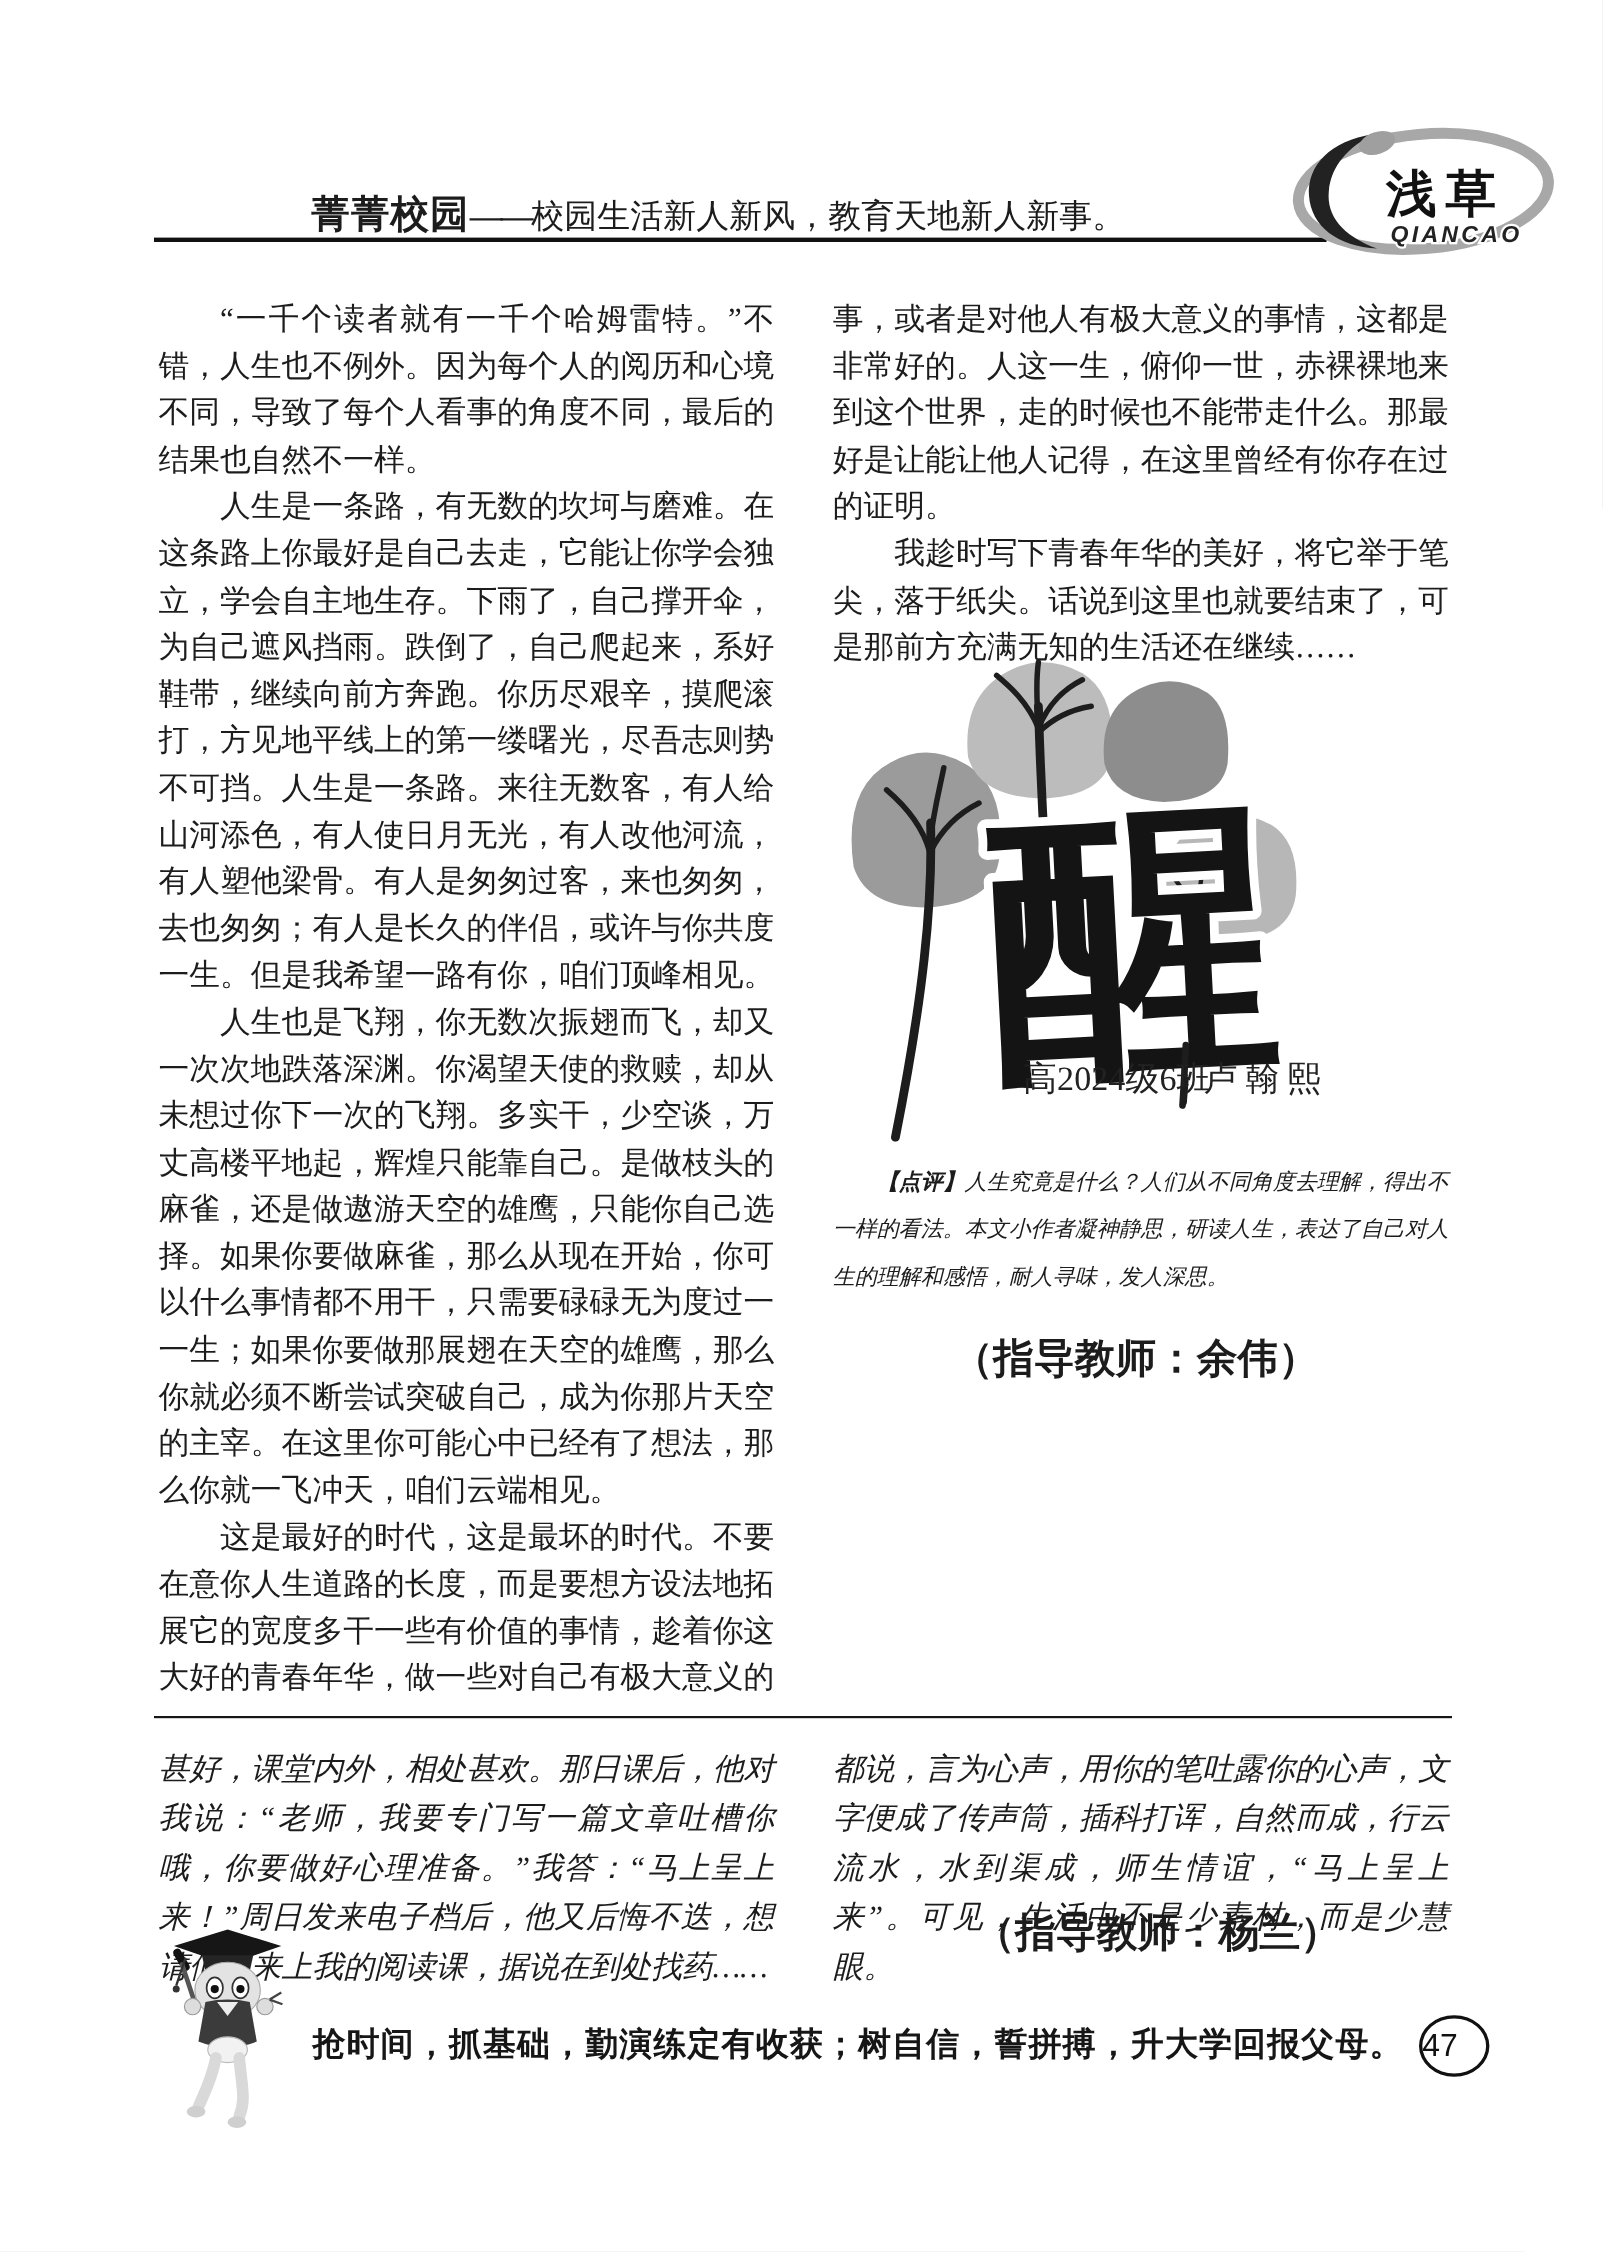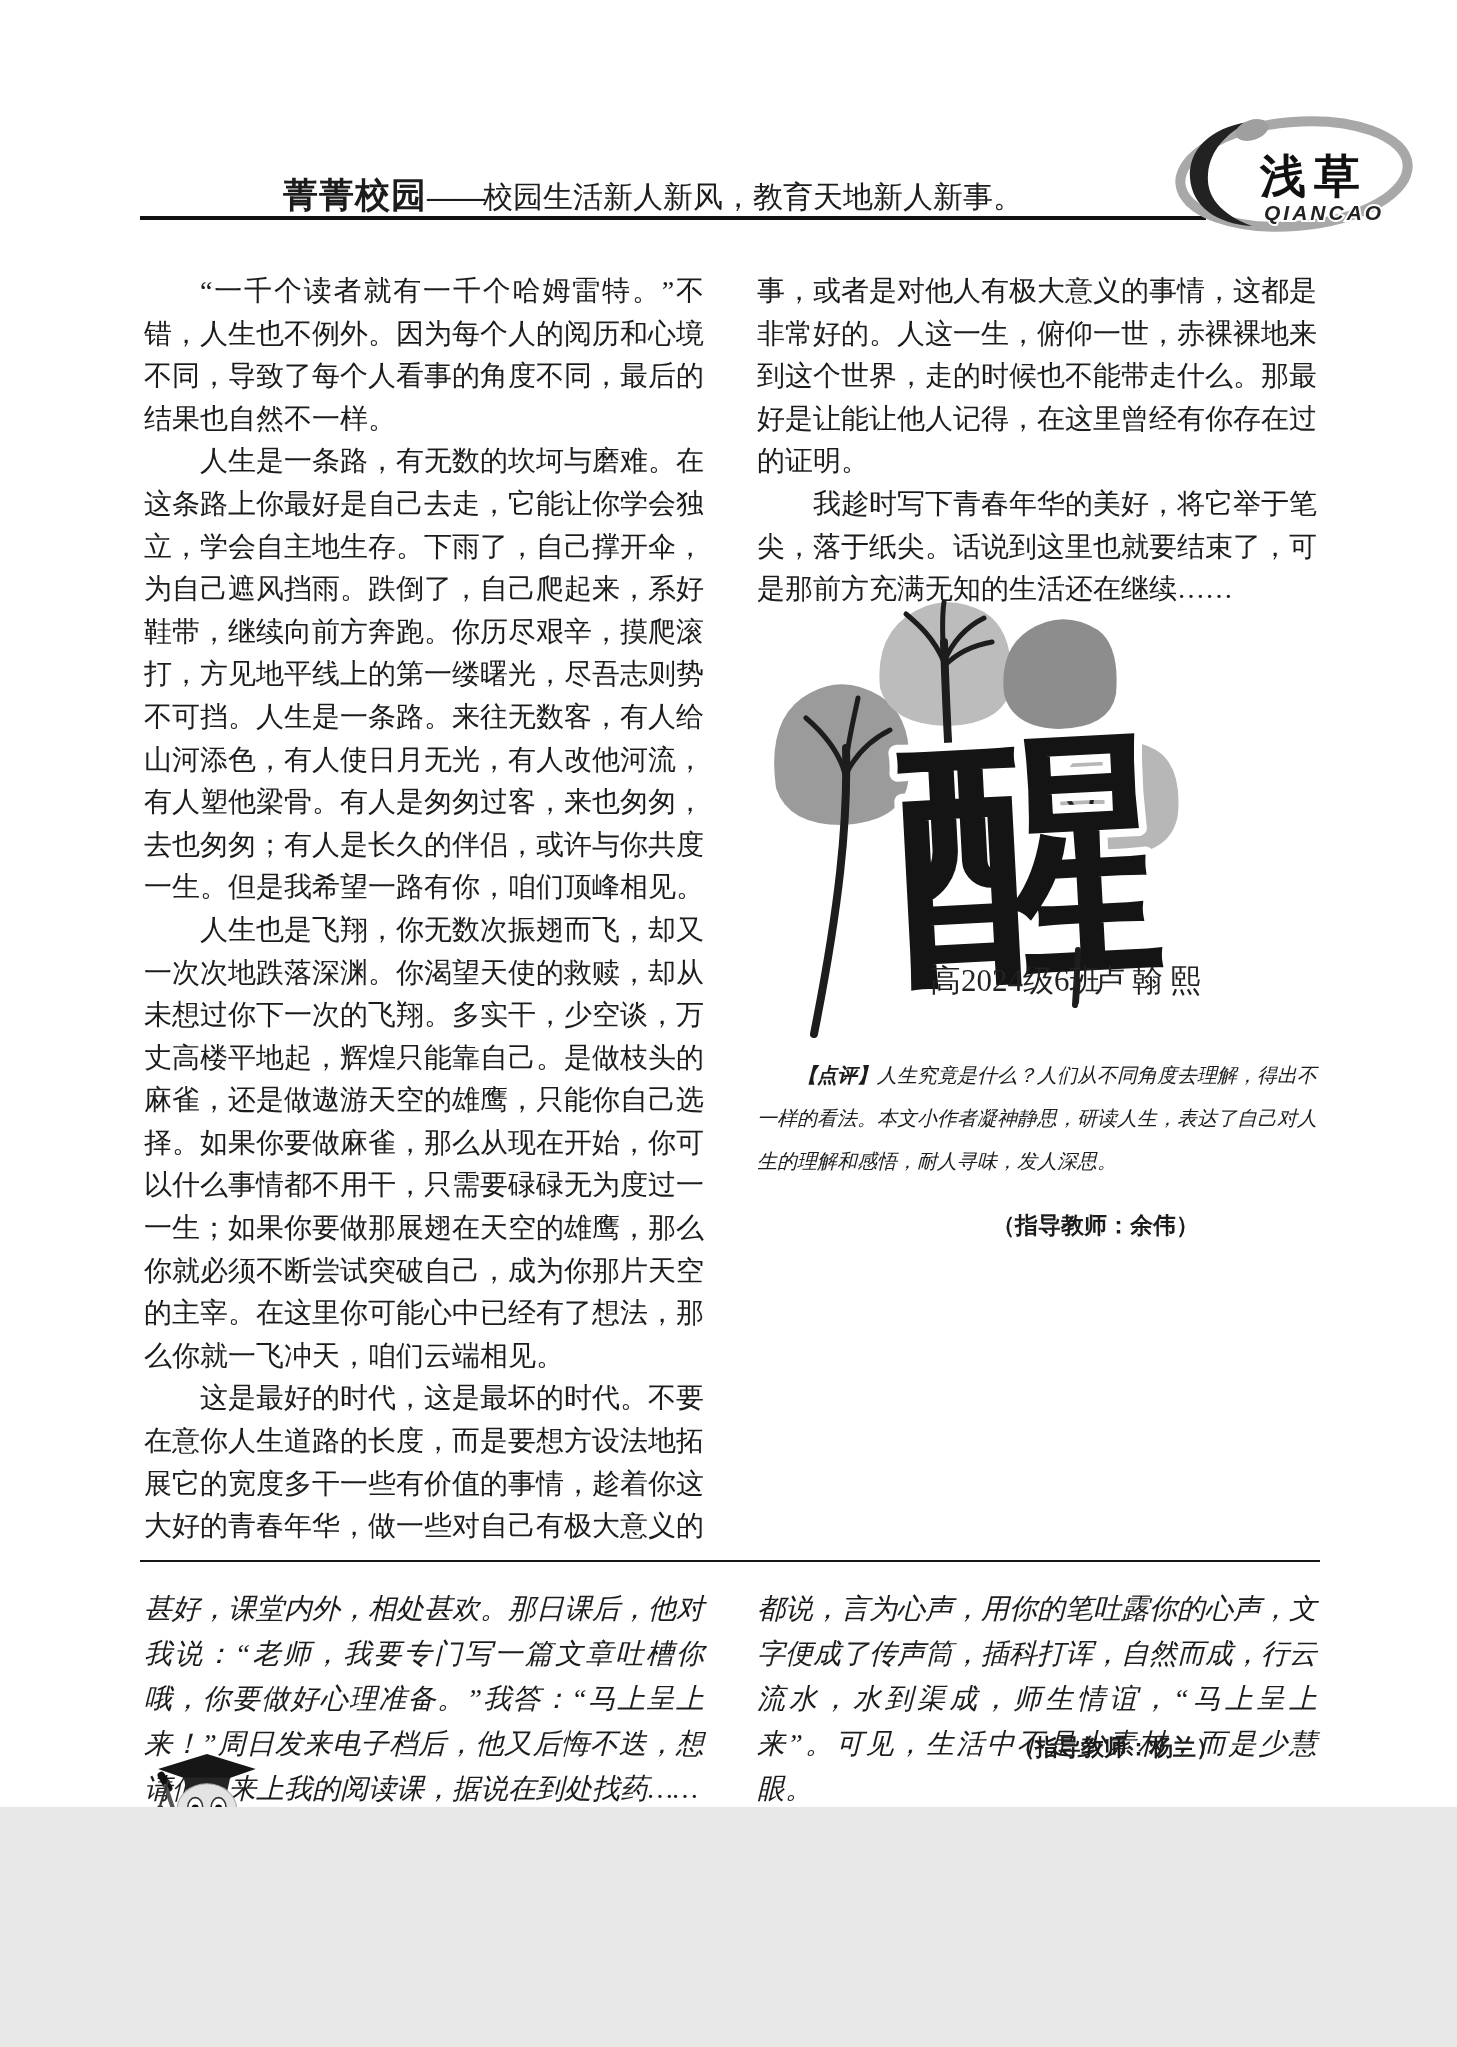--- a/index.html
+++ b/index.html
@@ -1,18 +1,18 @@
 <!DOCTYPE html>
 <html><head>
 <meta charset="utf-8">
 <style>
   html,body{margin:0;padding:0;background:#e8e8e8;}
   .page{
     position:relative;
-    width:1457px;height:1807px;
+    width:1457px;height:2047px;
     background:#ffffff;
     font-family:"Liberation Serif","DejaVu Serif",serif;
     color:#1c1c1c;
     overflow:hidden;
   }
   
   .header-title{
     position:absolute;left:283px;top:176px;
     white-space:nowrap;
     font-size:30px;line-height:38px;
@@ -40,21 +40,21 @@
   .comment{
     position:absolute;left:757px;top:1054px;width:560px;
     font-size:20px;line-height:43px;text-align:justify;
     font-style:italic;
   }
   .comment p{margin:0;text-indent:2em;}
   .comment .lbl{font-weight:bold;}
   .teacher-credit{
     position:absolute;width:560px;text-align:right;
     font-family:"Liberation Sans","DejaVu Sans",sans-serif;
-    font-weight:bold;font-style:normal;font-size:23px;white-space:nowrap;
+    font-weight:bold;font-style:normal;font-size:37px;white-space:nowrap;
   }
   .credit-1{left:757px;top:1210px;padding-right:118px;box-sizing:border-box;}
   .credit-2{left:757px;top:1732px;padding-right:98px;box-sizing:border-box;}
   
   .divider{position:absolute;left:140px;top:1560px;width:1180px;height:2px;background:#161616;}
   
   .bottom-col{
     position:absolute;width:560px;top:1586px;
     font-size:28px;line-height:45px;text-align:justify;font-style:italic;
   }

